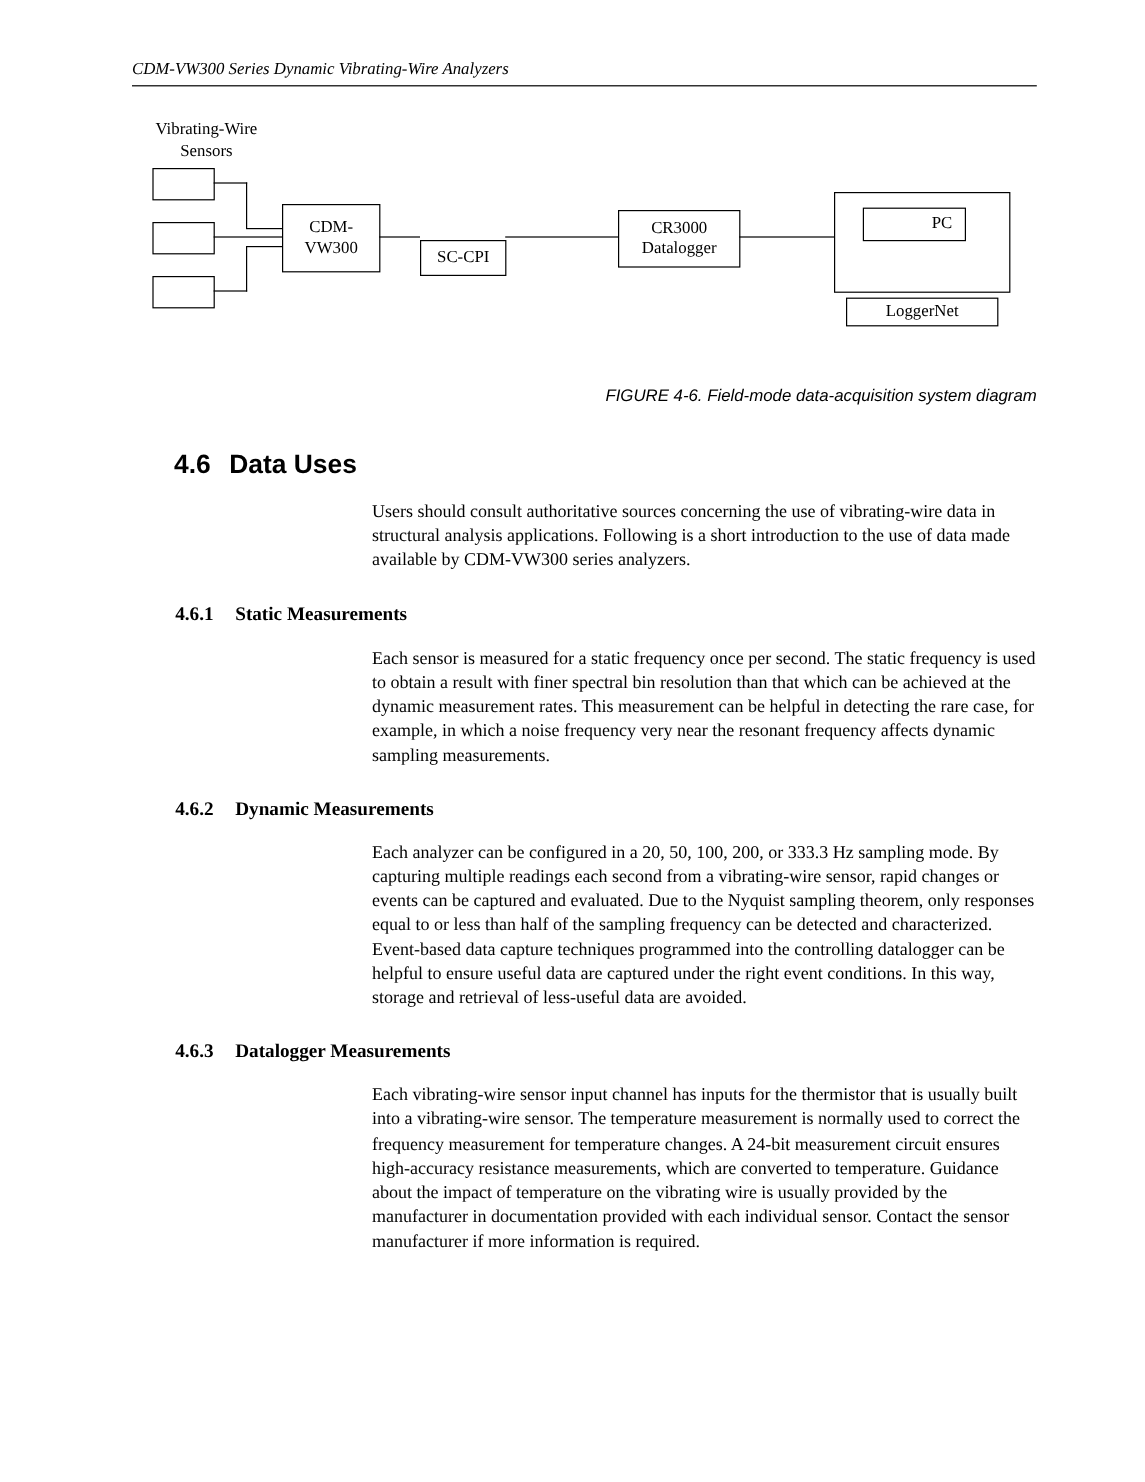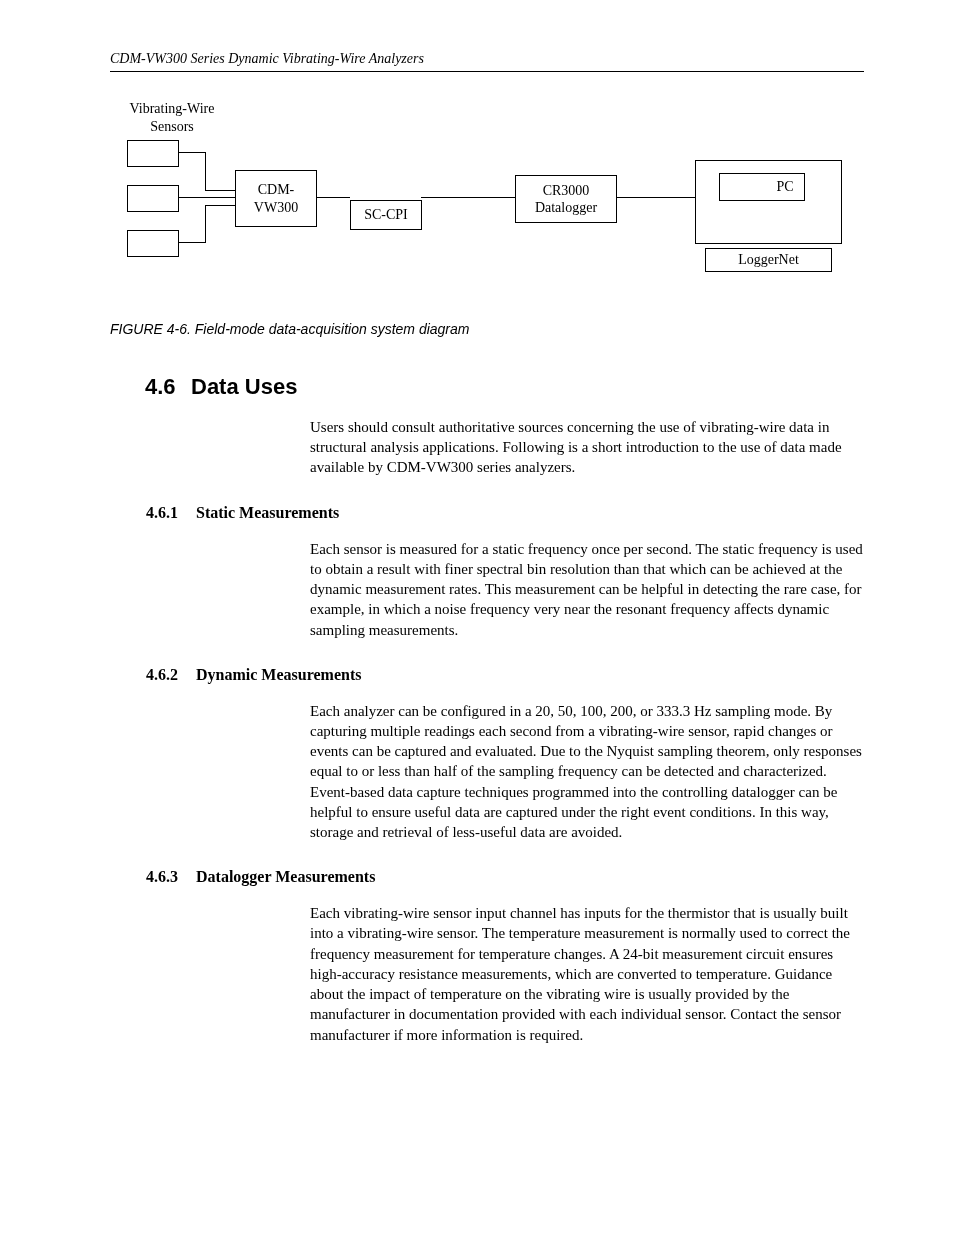--- a/index.html
+++ b/index.html
@@ -40,21 +40,21 @@
   .diag-label {
     position: absolute;
     font-size: 14px;
     text-align: center;
   }
   .diag-line {
     position: absolute;
     background: #000;
   }
   .fig-caption {
-    text-align: left;
+    text-align: right;
     font-style: italic;
     font-family: Arial, Helvetica, sans-serif;
     font-size: 14px;
     margin-top: 10px;
     margin-bottom: 35px;
   }
   .h2 {
     font-family: Arial, Helvetica, sans-serif;
     font-weight: bold;
     font-size: 22px;

